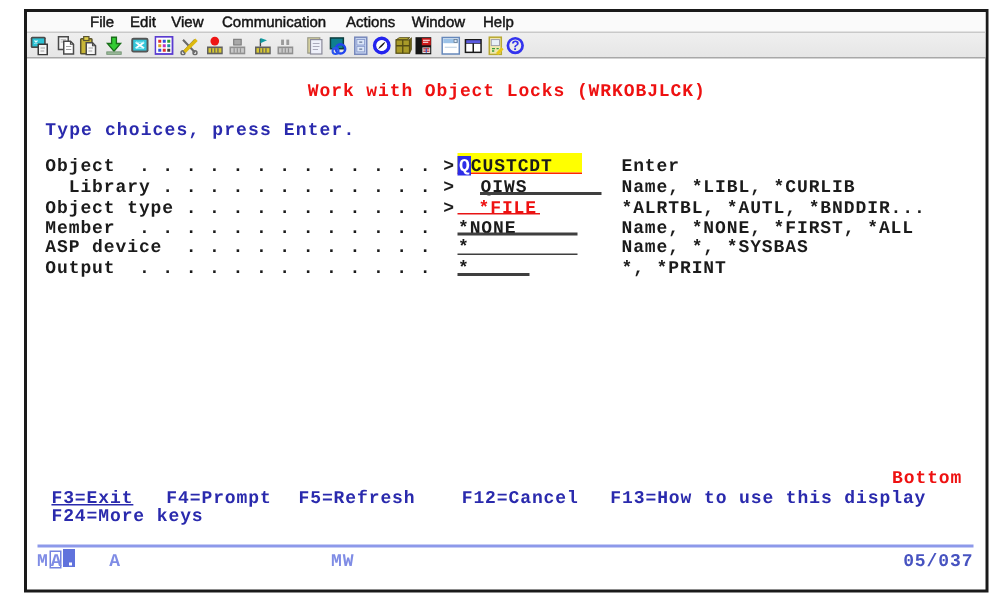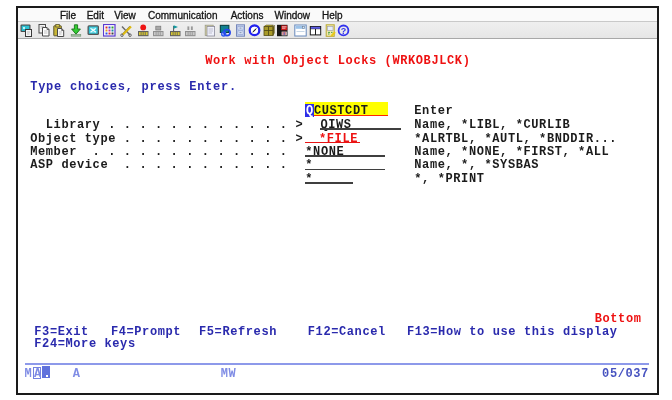--- a/index.html
+++ b/index.html
@@ -152,20 +152,21 @@
       <rect x="3.5" y="2.4" width="5.5" height="4" fill="#e8f0f8" stroke="#9999aa" stroke-width="0.6"></rect>
       <path d="M4 8.4h2M7 8.4h1.5M4 10h1.5" stroke="#3a9a3a" stroke-width="0.9"></path>
       <path d="M7.4 12L11 8.1" stroke="#e8c818" stroke-width="2"></path>
     </svg>
  <svg class="abs" style="left:318.9px;top:16px;" width="13" height="13" viewBox="0 0 13 13">
       <circle cx="6.5" cy="6.4" r="4.9" fill="none" stroke="#3333ee" stroke-width="1.8"></circle>
       <text x="6.5" y="9.5" font-family="Liberation Sans" font-size="9" font-weight="bold" text-anchor="middle" fill="#3333ee">?</text>
     </svg>
  <div class="abs mono red" style="left:187.2px;top:46.7px;">Work with Object Locks (WRKOBJLCK)</div>
  <div class="abs mono blue" style="left:12.2px;top:72.5px;letter-spacing:0.75px;">Type choices, press Enter.</div>
+ <div class="abs mono blk" style="left:12.2px;top:97.1px;">Object  . . . . . . . . . . . . . &gt;</div>
  <div class="abs" style="left:287.2px;top:94.2px;width:82.6px;height:12.5px;background:#ffff00;"></div>
  <div class="abs" style="left:287.2px;top:106.7px;width:82.6px;height:1.6px;background:#ff2800;"></div>
  <div class="abs" style="left:287.2px;top:95.6px;width:8.6px;height:13.1px;background:#2d2de8;"></div>
  <div class="abs mono " style="left:288.0px;top:97.1px;color:#ffffff;">Q</div>
  <div class="abs mono blk" style="left:295.9px;top:97.1px;">CUSTCDT</div>
  <div class="abs mono blk" style="left:396.3px;top:97.1px;">Enter</div>
  <div class="abs mono blk" style="left:12.2px;top:110.8px;">  Library . . . . . . . . . . . . &gt;</div>
  <div class="abs mono blk" style="left:302.4px;top:110.8px;">QIWS</div>
  <div class="abs" style="left:302.4px;top:120.3px;width:81px;height:1.6px;background:#3f3f3f;"></div>
  <div class="abs mono blk" style="left:396.3px;top:110.8px;">Name, *LIBL, *CURLIB</div>
@@ -174,25 +175,26 @@
  <div class="abs" style="left:287.2px;top:134.1px;width:55px;height:1.4px;background:#e81414;"></div>
  <div class="abs mono blk" style="left:12.2px;top:137.7px;">Member  . . . . . . . . . . . . .</div>
  <div class="abs mono blk" style="left:396.3px;top:124.5px;">*ALRTBL, *AUTL, *BNDDIR...</div>
  <div class="abs mono blk" style="left:287.3px;top:137.7px;">*NONE</div>
  <div class="abs" style="left:287.2px;top:147.2px;width:79.5px;height:1.6px;background:#3f3f3f;"></div>
  <div class="abs mono blk" style="left:396.3px;top:137.7px;">Name, *NONE, *FIRST, *ALL</div>
  <div class="abs mono blk" style="left:12.2px;top:151.1px;">ASP device  . . . . . . . . . . .</div>
  <div class="abs mono blk" style="left:287.3px;top:151.1px;">*</div>
  <div class="abs" style="left:287.2px;top:160.6px;width:79.5px;height:1.6px;background:#3f3f3f;"></div>
  <div class="abs mono blk" style="left:396.3px;top:151.1px;">Name, *, *SYSBAS</div>
+ <div class="abs mono blk" style="left:12.2px;top:164.8px;">Output  . . . . . . . . . . . . .</div>
  <div class="abs mono blk" style="left:287.3px;top:164.8px;">*</div>
  <div class="abs" style="left:287.2px;top:174.3px;width:48px;height:1.6px;background:#3f3f3f;"></div>
  <div class="abs mono blk" style="left:396.3px;top:164.8px;">*, *PRINT</div>
  <div class="abs mono red" style="left:576.7px;top:305.3px;">Bottom</div>
- <div class="abs mono blue" style="left:16.3px;top:317.8px;">F3=Exit</div>
+ <div class="abs mono blue" style="left:16.3px;top:317.8px;text-decoration:underline;">F3=Exit</div>
  <div class="abs mono blue" style="left:92.9px;top:317.8px;">F4=Prompt</div>
  <div class="abs mono blue" style="left:181.0px;top:317.8px;">F5=Refresh</div>
  <div class="abs mono blue" style="left:289.8px;top:317.8px;">F12=Cancel</div>
  <div class="abs mono blue" style="left:388.9px;top:317.8px;text-align:right;">F13=How to use this display</div>
  <div class="abs mono blue" style="left:16.3px;top:330.1px;">F24=More keys</div>
  <div class="abs" style="left:7px;top:355.3px;width:623.5px;height:1.6px;background:#8d99ea;"></div>
  <div class="abs mono oia" style="left:6.6px;top:359.5px;">M</div>
  <div class="abs" style="left:14.8px;top:358.6px;width:6.0px;height:10.8px;border:1px solid #7583e0;"></div>
  <div class="abs mono oia" style="left:15.9px;top:359.5px;">A</div>
  <div class="abs" style="left:23.6px;top:358.2px;width:8.1px;height:12.2px;background:#6072dc;"></div>

